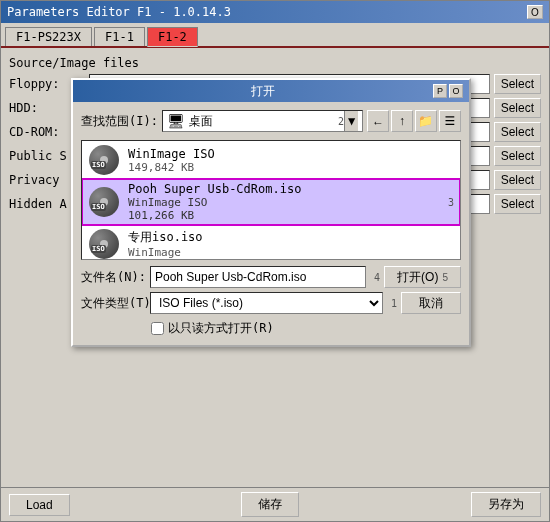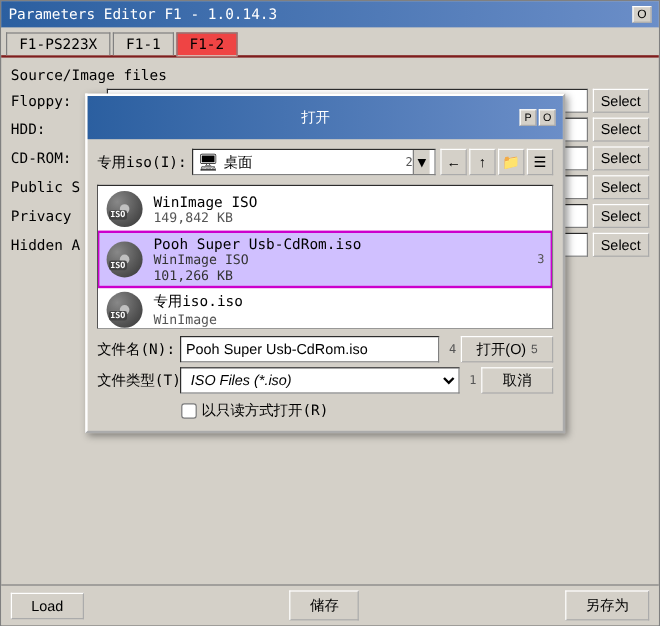--- a/index.html
+++ b/index.html
@@ -161,21 +161,21 @@
       z-index: 10;
     }
 
     .dialog-title-bar {
       background: linear-gradient(to right, #2b5fa0, #6b8ec8);
       color: white;
       padding: 3px 6px;
       display: flex;
       align-items: center;
       justify-content: space-between;
-      height: 36px;
+      height: 22px;
     }
 
     .dialog-title {
       font-size: 12px;
       flex: 1;
       text-align: center;
     }
 
     .dialog-controls {
       display: flex;
@@ -403,21 +403,20 @@
       width: 65px;
     }
 
     .filetype-select {
       flex: 1;
       height: 22px;
       background: white;
       border: 1px inset #808080;
       font-size: 12px;
       padding: 0 4px;
-      font-style: italic;
     }
 
     .cancel-btn {
       padding: 2px 8px;
       background: #d4d0c8;
       border: 1px outset #ffffff;
       font-size: 12px;
       cursor: pointer;
       height: 22px;
       min-width: 60px;
@@ -550,21 +549,21 @@
         <span class="dialog-title">打开</span>
         <div class="dialog-controls">
           <button class="dialog-btn-small">P</button>
           <button class="dialog-btn-small">O</button>
         </div>
       </div>
 
       <div class="dialog-body">
 
         <div class="look-in-row">
-          <span class="look-in-label">专用iso(I):</span>
+          <span class="look-in-label">查找范围(I):</span>
           <div class="look-in-select" style="flex:1; display:flex; align-items:center;">
             <span class="look-in-icon">🖥</span>
             <span class="look-in-text">桌面</span>
             <span class="number-badge">2</span>
             <div class="look-in-dropdown">▼</div>
           </div>
           <div class="toolbar-btns">
             <button class="toolbar-btn">←</button>
             <button class="toolbar-btn">↑</button>
             <button class="toolbar-btn">📁</button>

